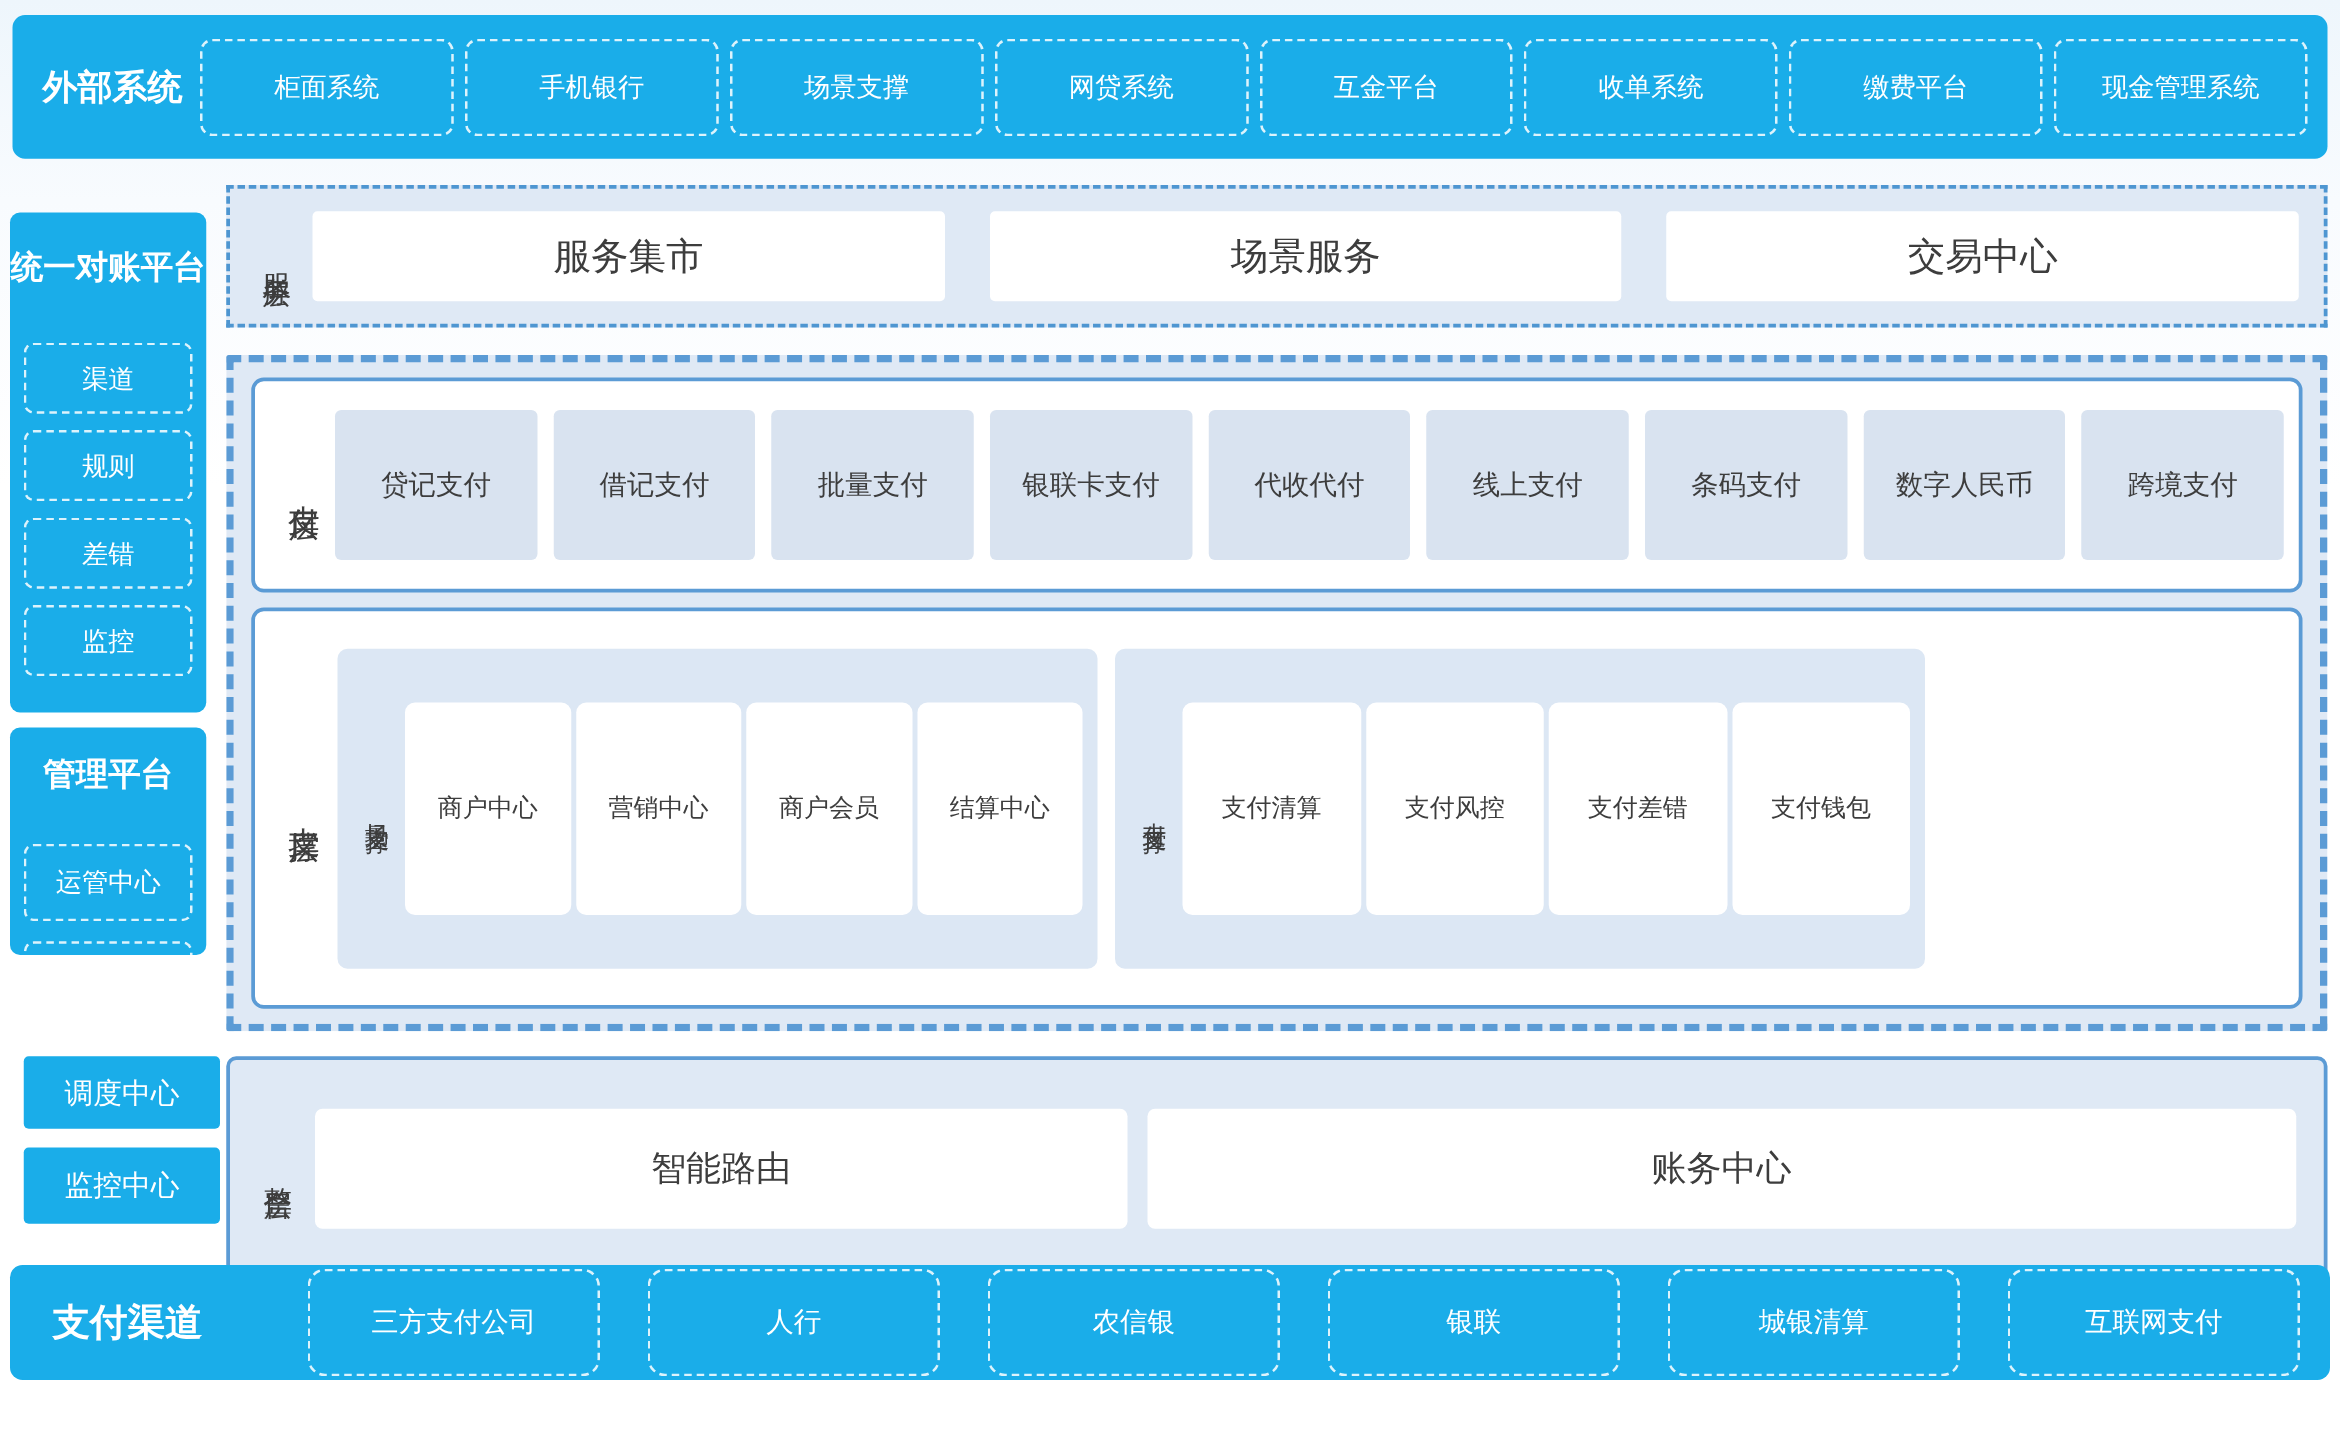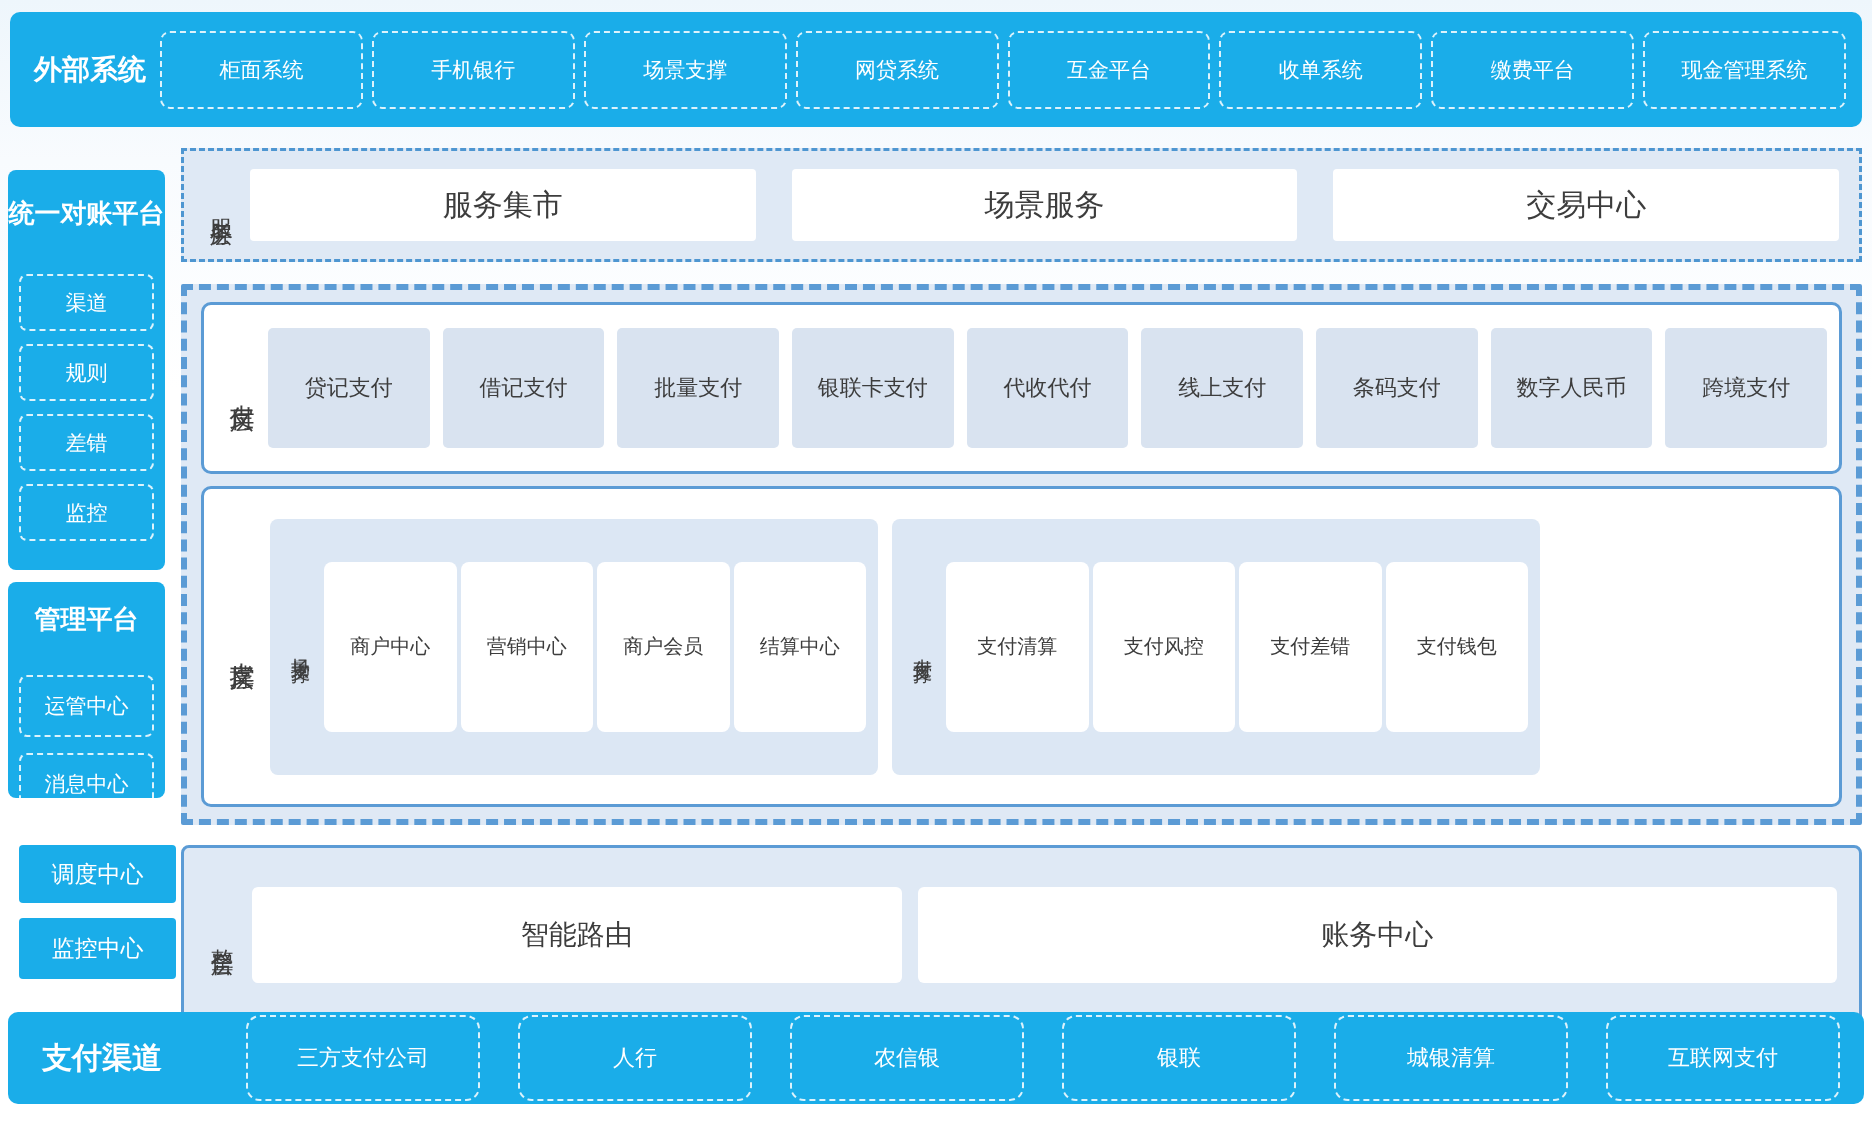--- a/index.html
+++ b/index.html
@@ -41,21 +41,21 @@
   .left-panel {
     position:absolute; left:8px; width:157px; border-radius:8px;
     display:flex; flex-direction:column; align-items:stretch;
   }
   .left-panel .panel-title { text-align:center; font-size:26px; font-weight:bold; }
   .left-panel .dashed-white { margin:0 11px; font-size:21px; border-radius:8px; flex:none; }
   #recon-panel  { top:170px; height:400px; padding-top:26px; }
   #recon-panel .panel-title { margin-bottom:30px; }
   #recon-panel .dashed-white { height:57px; margin-top:13px; }
   #recon-panel .dashed-white:first-of-type { margin-top:0; }
-  #mgmt-panel { top:582px; height:216px; padding-top:20px; }
+  #mgmt-panel { top:582px; height:182px; padding-top:20px; }
   #mgmt-panel .panel-title { margin-bottom:22px; }
   #mgmt-panel .dashed-white { height:62px; margin-top:16px; }
   #mgmt-panel .dashed-white:first-of-type { margin-top:0; }
   .left-solid {
     position:absolute; left:19px; width:157px; border-radius:4px;
     display:flex; align-items:center; justify-content:center; font-size:23px;
   }
   #dispatch-box { top:845px; height:58px; }
   #monitor-box  { top:918px; height:61px; }
 

